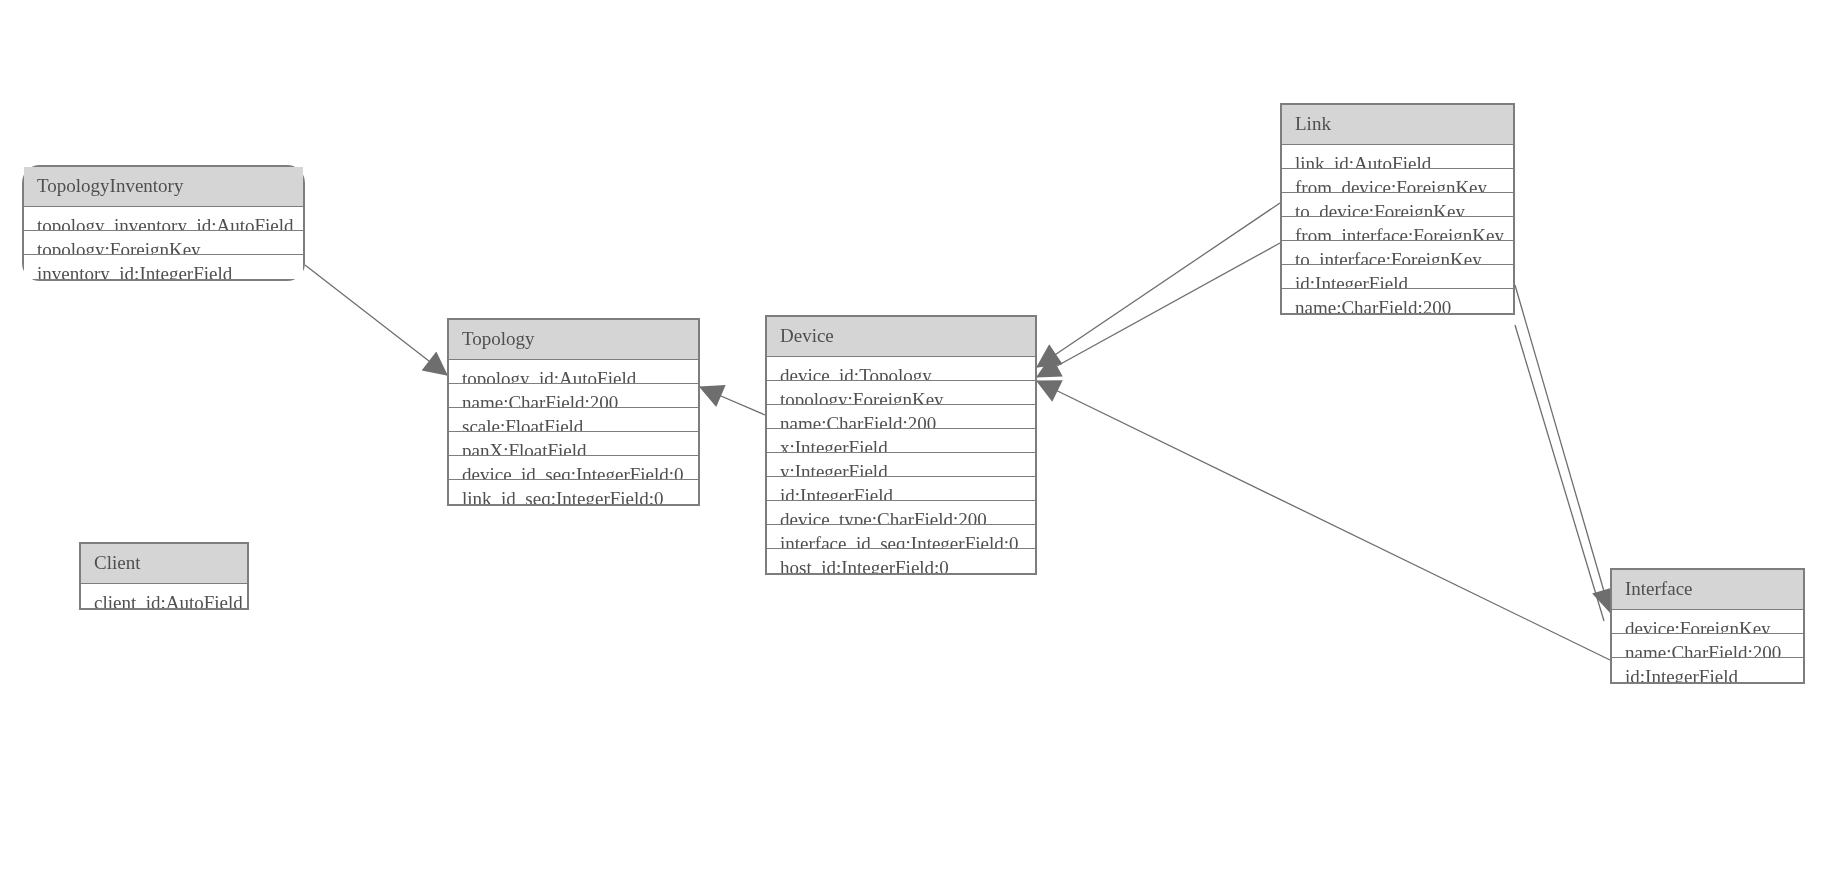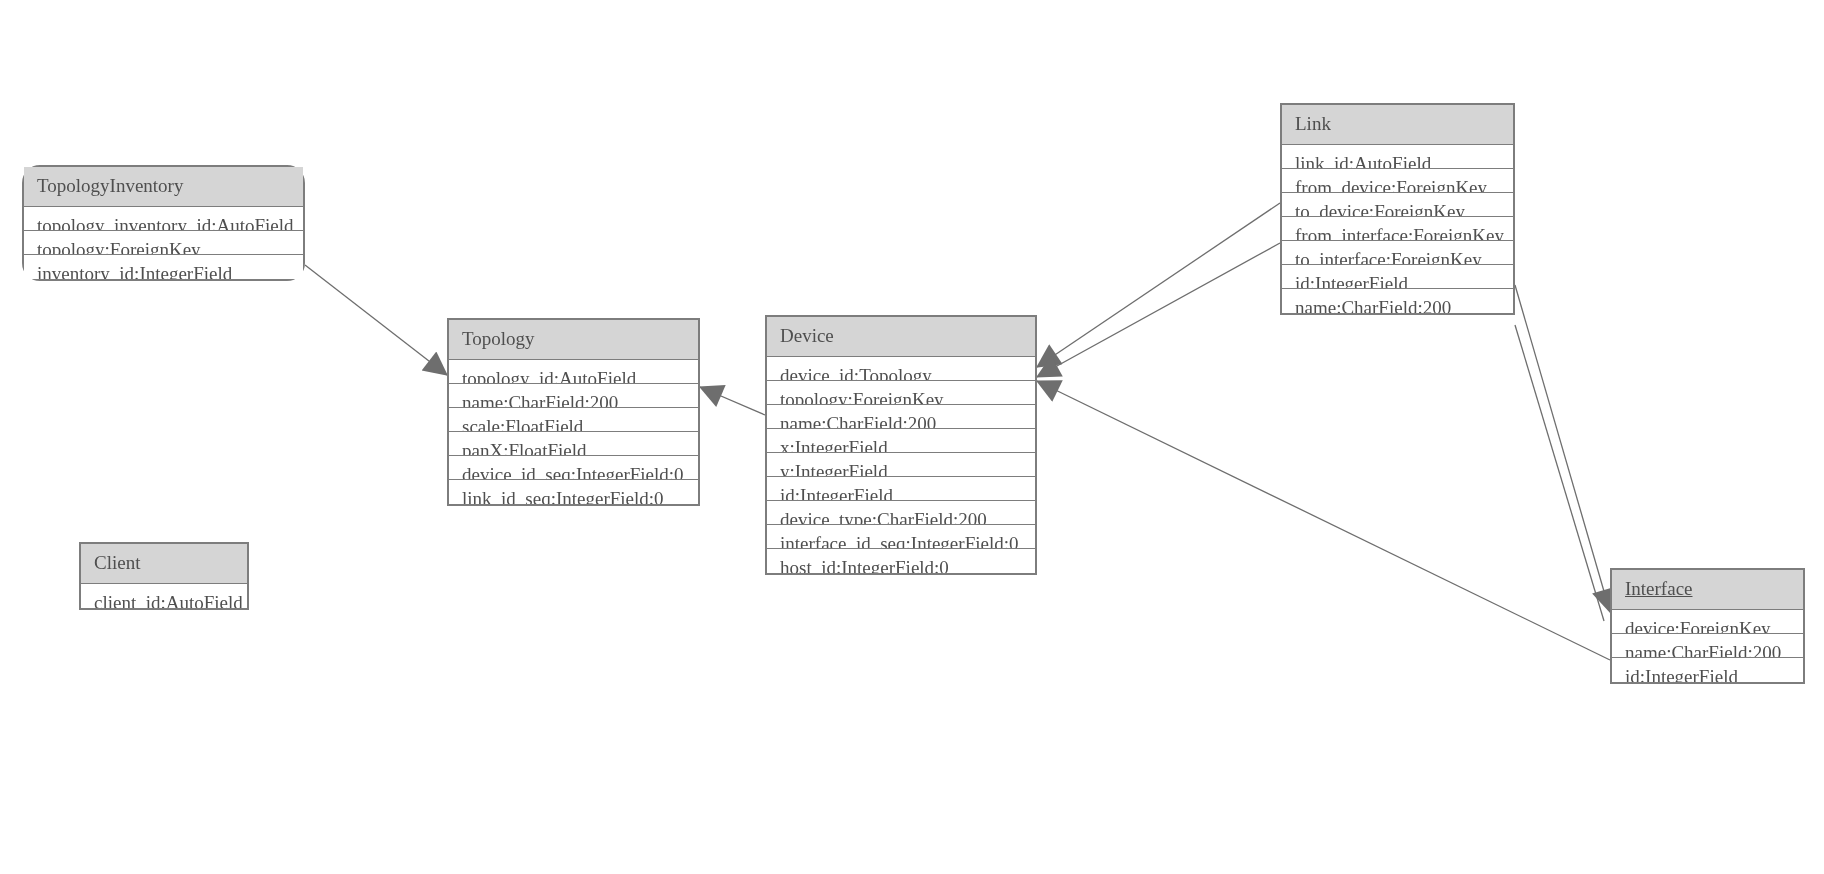--- a/index.html
+++ b/index.html
@@ -106,19 +106,19 @@
     <div class="entity" style="left: 1280px; top: 103px; width: 235px;">
       <div class="entity-header">Link</div>
       <div class="entity-row">link_id:AutoField</div>
       <div class="entity-row">from_device:ForeignKey</div>
       <div class="entity-row">to_device:ForeignKey</div>
       <div class="entity-row">from_interface:ForeignKey</div>
       <div class="entity-row">to_interface:ForeignKey</div>
       <div class="entity-row">id:IntegerField</div>
       <div class="entity-row">name:CharField:200</div>
     </div>
-    <div class="entity" style="left: 1610px; top: 568px; width: 195px; text-decoration: underline;">
+    <div class="entity" style="left: 1610px; top: 568px; width: 195px;">
       <div class="entity-header">Interface</div>
       <div class="entity-row">device:ForeignKey</div>
       <div class="entity-row">name:CharField:200</div>
       <div class="entity-row">id:IntegerField</div>
     </div>
   </div>
 
 </body></html>

